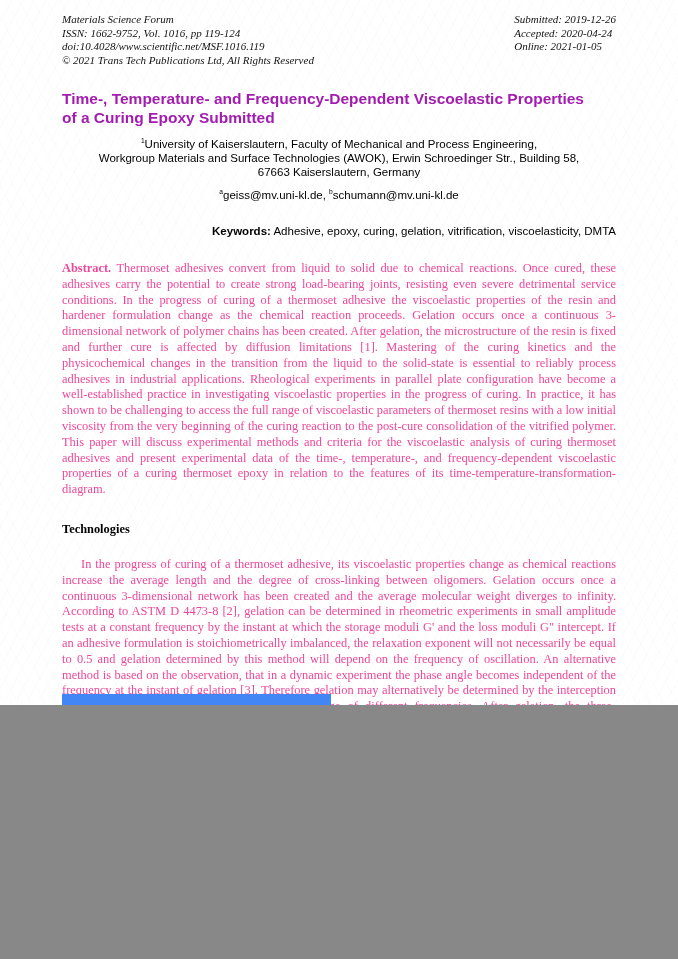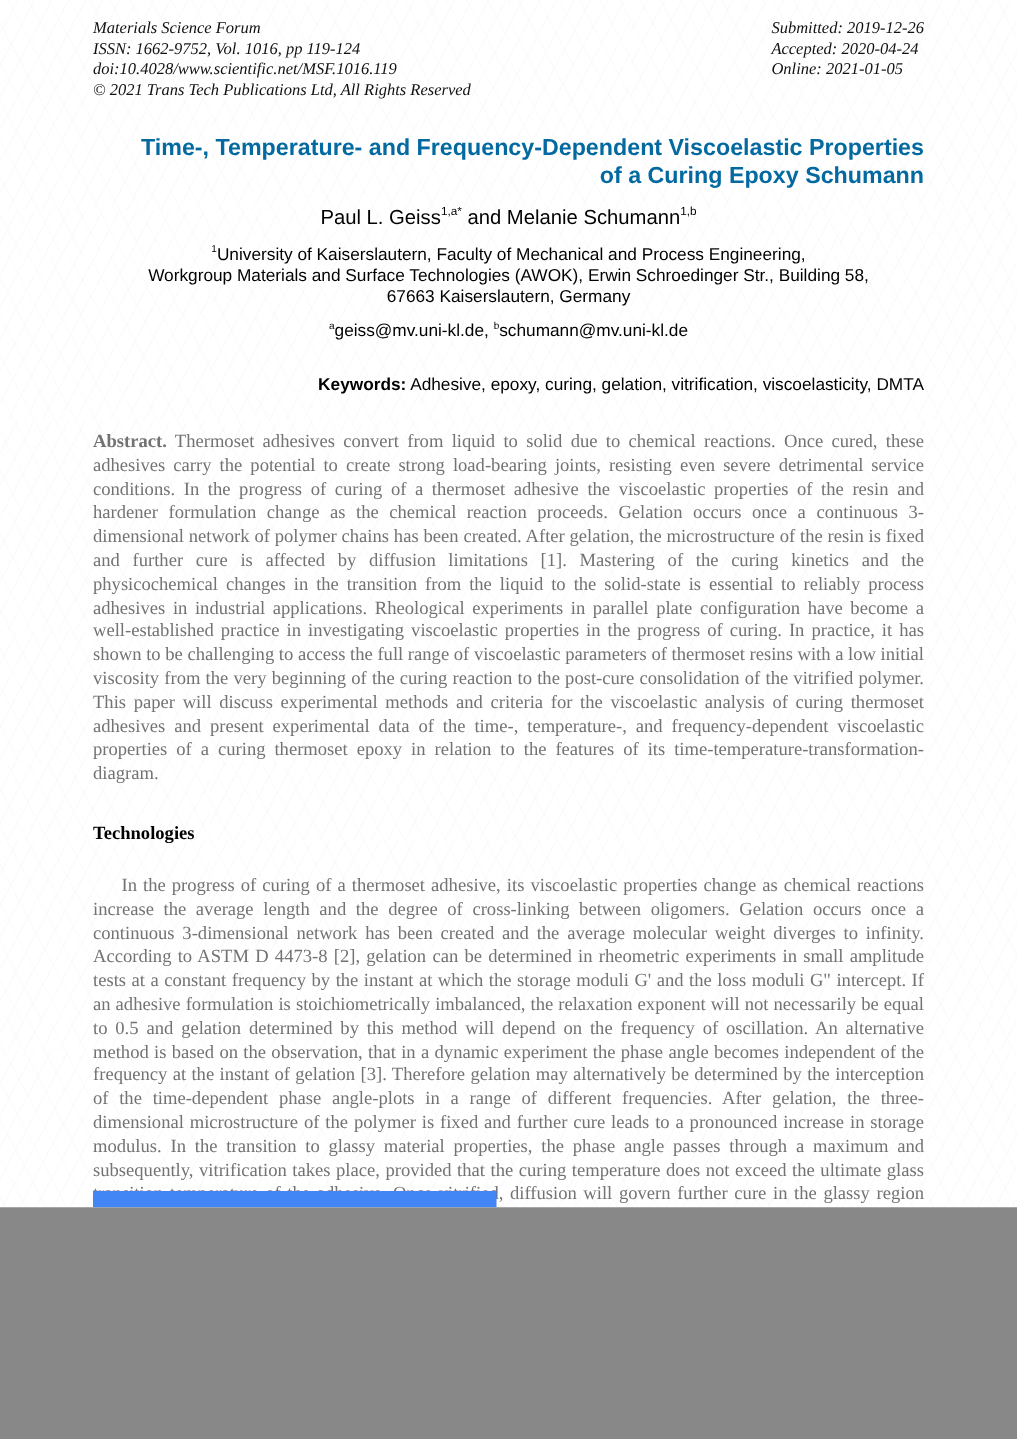--- a/index.html
+++ b/index.html
@@ -1,18 +1,18 @@
 <!DOCTYPE html>
 <html><head>
 <meta charset="utf-8">
 <style>
   html,body{margin:0;padding:0;background:#888;}
   .page{
     position:relative;
-    width:678px;height:805px;
+    width:678px;height:705px;
     margin:0 auto;
     background:#ffffff;
     overflow:hidden;
     box-sizing:border-box;
     padding:13px 62px 0 62px;
   }
   
   .page::before{
     content:"";
     position:absolute;inset:0;
@@ -24,23 +24,23 @@
     opacity:.55;
   }
   .hdr{
     display:flex;justify-content:space-between;align-items:flex-start;
     font:italic 11px/13.5px "Liberation Serif", serif;
     color:#111;
   }
   .hdr-right{}
   .title{
     margin-top:23px;
-    text-align:right;
+    text-align:left;
     font:bold 15.5px/18.5px "Liberation Sans", sans-serif;
-    color:#0369a1;
+    color:#a21caf;
   }
   .authors{
     margin-top:10px;
     text-align:center;
     font:13.5px/16px "Liberation Sans", sans-serif;
     color:#000;
   }
   .affil{
     margin-top:10px;
     text-align:center;
@@ -55,21 +55,21 @@
   sup{font-size:0.58em;line-height:0;}
   .keywords{
     margin-top:22px;
     font:11.5px/14px "Liberation Sans", sans-serif;
     text-align:right;
   }
   .keywords b{font-weight:bold;}
   .body-text{
     font:12.4px/15.8px "Liberation Serif", serif;
     text-align:justify;
-    color:#737373;
+    color:#ec4899;
   }
   .abstract{margin-top:23px;}
   .abstract b{font-weight:bold;}
   .section-head{
     margin-top:24px;
     font:bold 12.4px/15px "Liberation Serif", serif;
   }
   .intro-para{
     margin-top:20px;
     text-indent:19px;
@@ -95,24 +95,23 @@
     </div>
     <div class="hdr-right">
       <div>Submitted: 2019-12-26</div>
       <div>Accepted: 2020-04-24</div>
       <div>Online: 2021-01-05</div>
     </div>
   </div>
 
   <div class="title">
     <div>Time-, Temperature- and Frequency-Dependent Viscoelastic Properties</div>
-    <div>of a Curing Epoxy Schumann</div>
+    <div>of a Curing Epoxy Submitted</div>
   </div>
 
-  <div class="authors"><span>Paul L. Geiss</span><sup>1,a*</sup><span> and </span><span>Melanie Schumann</span><sup>1,b</sup></div>
 
   <div class="affil">
     <div><sup>1</sup><span>University of Kaiserslautern, Faculty of Mechanical and Process Engineering,</span></div>
     <div>Workgroup Materials and Surface Technologies (AWOK), Erwin Schroedinger Str., Building 58,</div>
     <div>67663 Kaiserslautern, Germany</div>
   </div>
 
   <div class="emails"><sup>a</sup><span>geiss@mv.uni-kl.de, </span><sup>b</sup><span>schumann@mv.uni-kl.de</span></div>
 
   <div class="keywords"><b>Keywords:</b><span> Adhesive, epoxy, curing, gelation, vitrification, viscoelasticity, DMTA</span></div>

